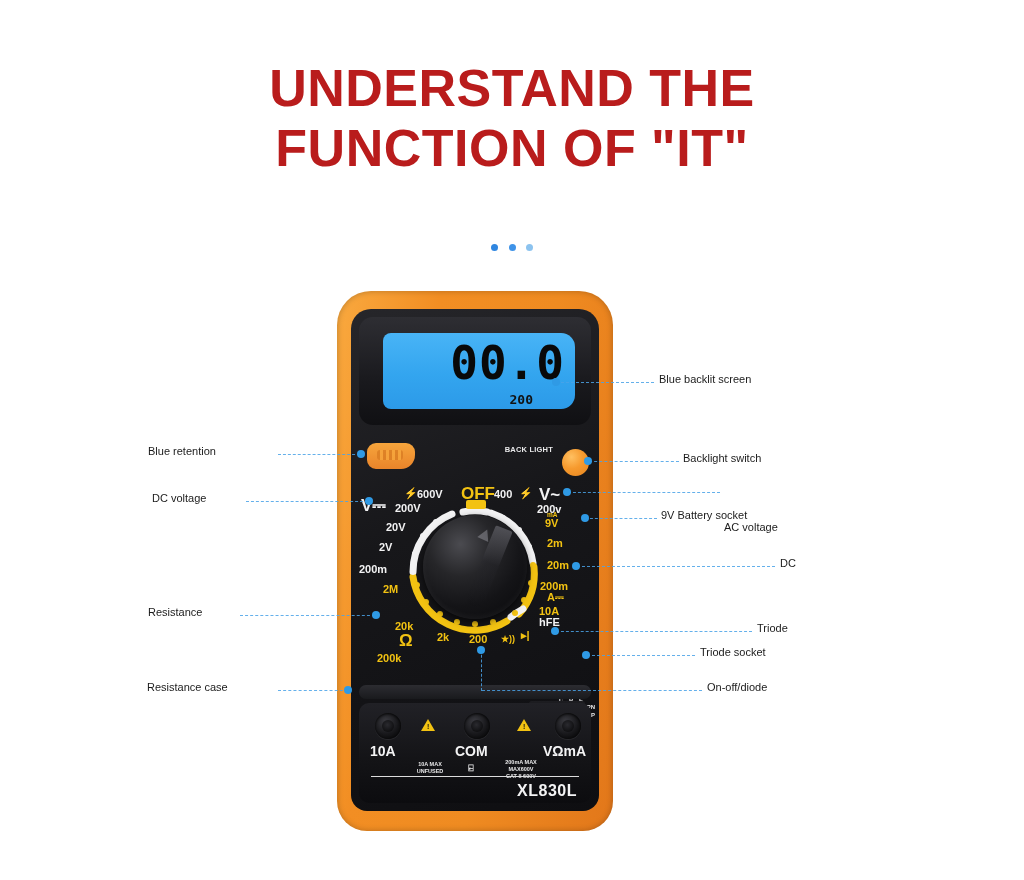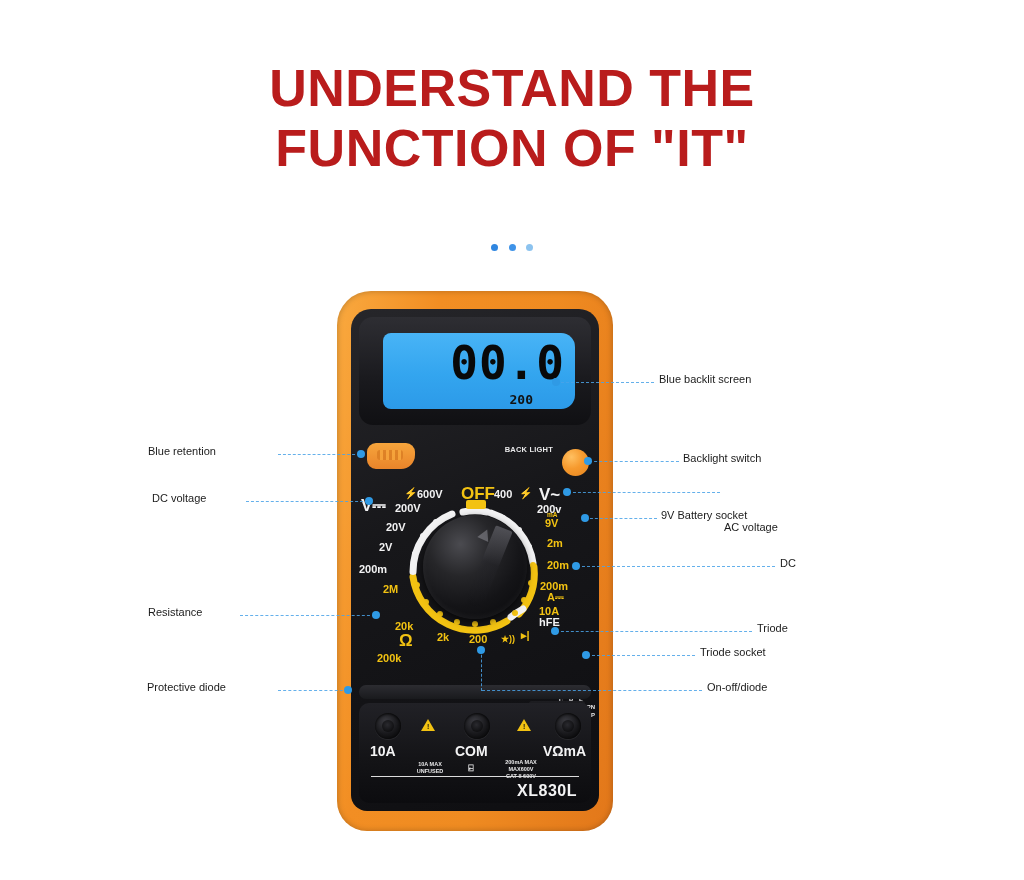--- a/index.html
+++ b/index.html
@@ -345,21 +345,21 @@
   <div class="leadpt" style="left:357px;top:450px;"></div>
 
   <div class="callout" style="left:152px;top:492px;">DC voltage</div>
   <div class="leader" style="left:246px;top:501px;width:122px;"></div>
   <div class="leadpt" style="left:365px;top:497px;"></div>
 
   <div class="callout" style="left:148px;top:606px;">Resistance</div>
   <div class="leader" style="left:240px;top:615px;width:135px;"></div>
   <div class="leadpt" style="left:372px;top:611px;"></div>
 
-  <div class="callout" style="left:147px;top:681px;">Protective diode</div>
+  <div class="callout" style="left:147px;top:681px;">Resistance case</div>
   <div class="leader" style="left:278px;top:690px;width:70px;"></div>
   <div class="leadpt" style="left:344px;top:686px;"></div>
 
   <div class="callout right" style="left:659px;top:373px;">Blue backlit screen</div>
   <div class="leader" style="left:556px;top:382px;width:98px;"></div>
   <div class="leadpt" style="left:552px;top:378px;"></div>
 
   <div class="callout right" style="left:683px;top:452px;">Backlight switch</div>
   <div class="leader" style="left:589px;top:461px;width:90px;"></div>
   <div class="leadpt" style="left:584px;top:457px;"></div>

